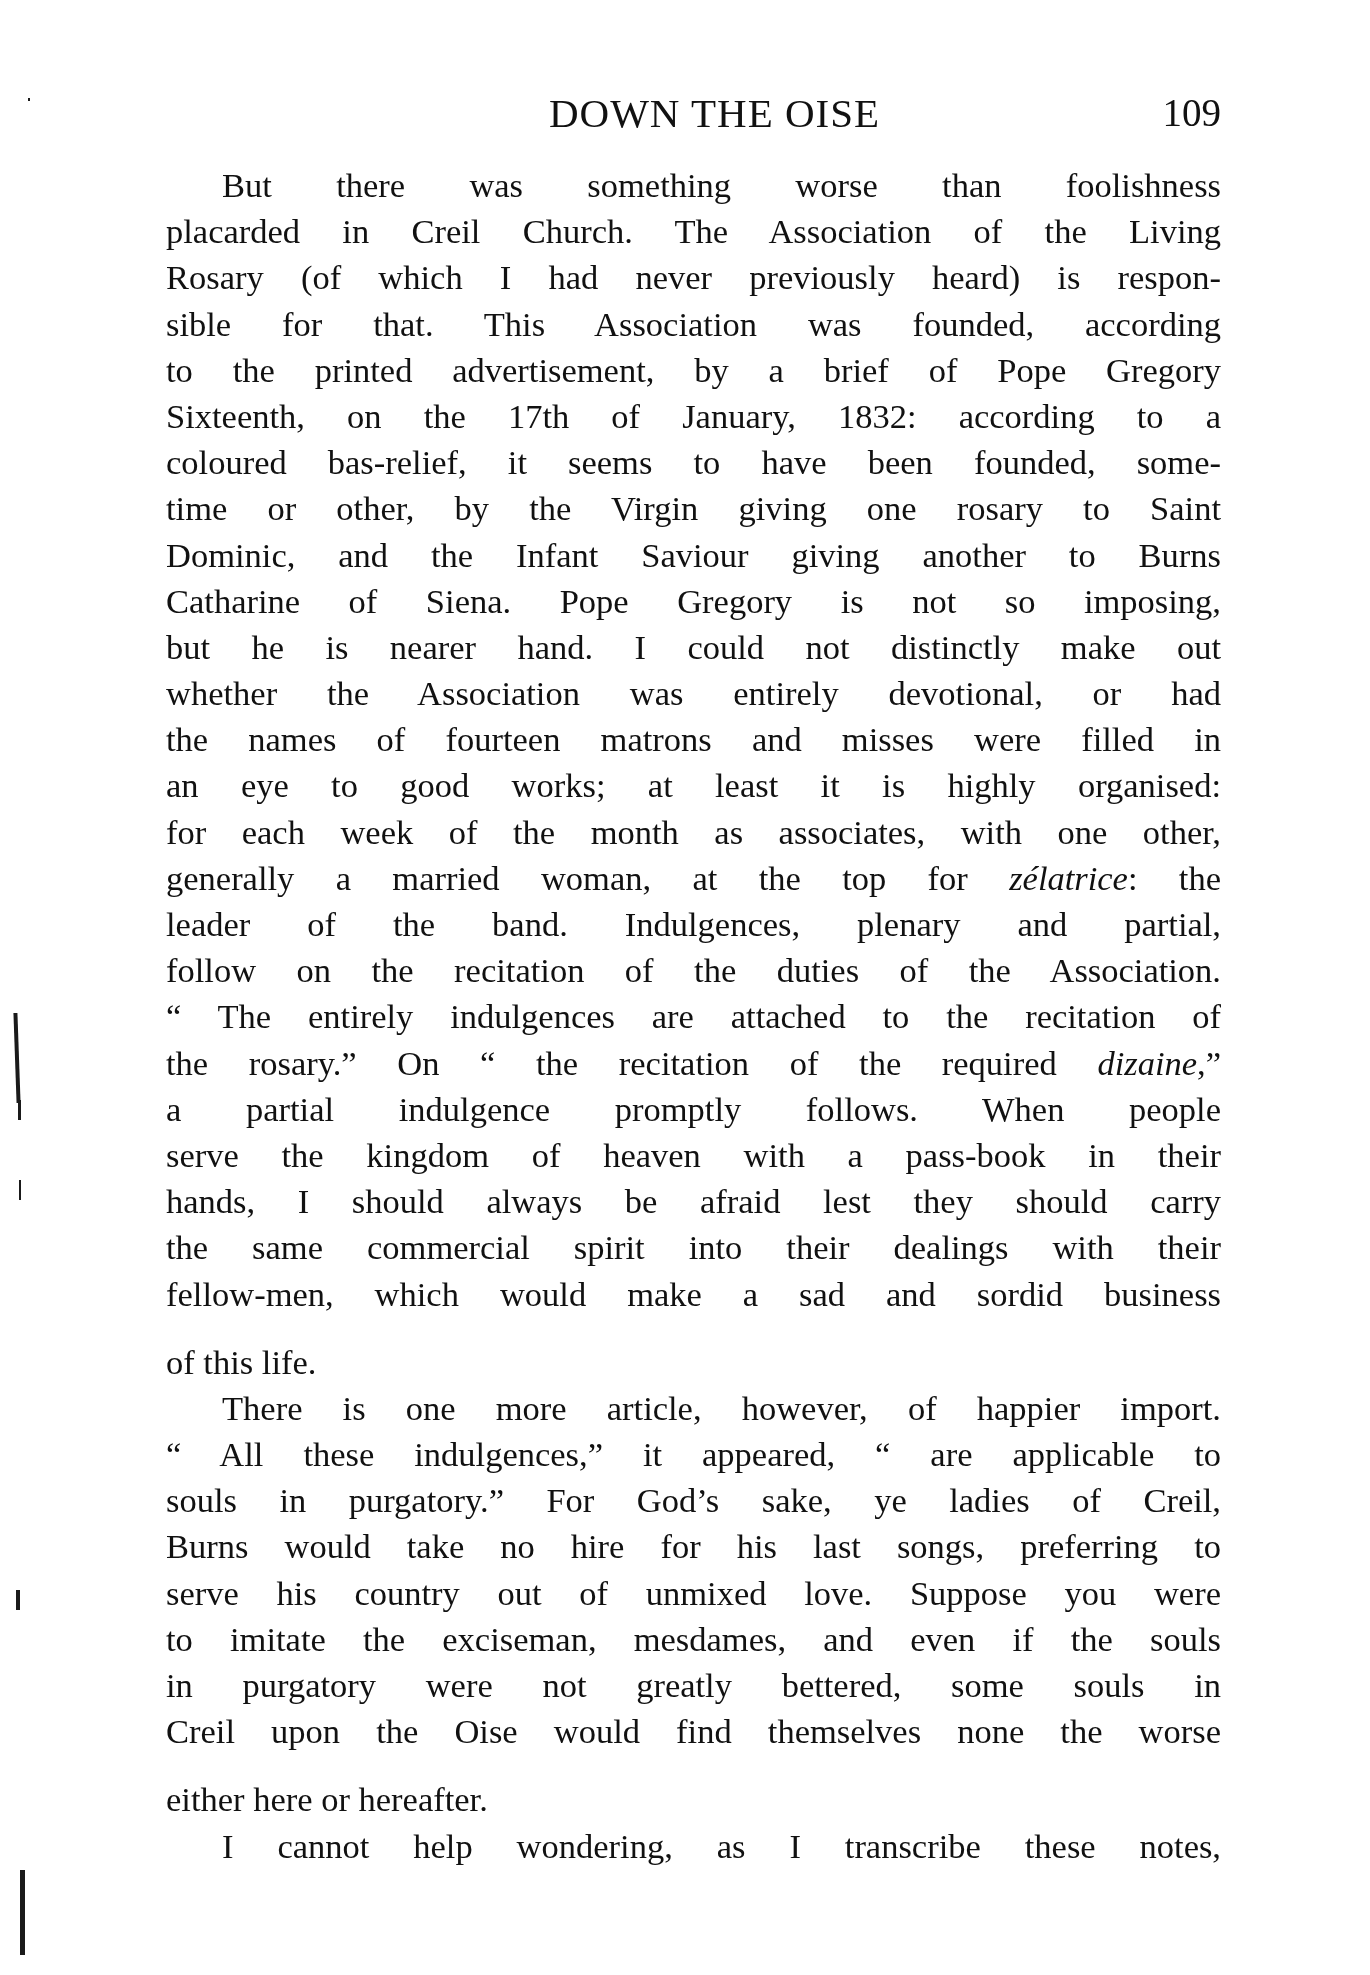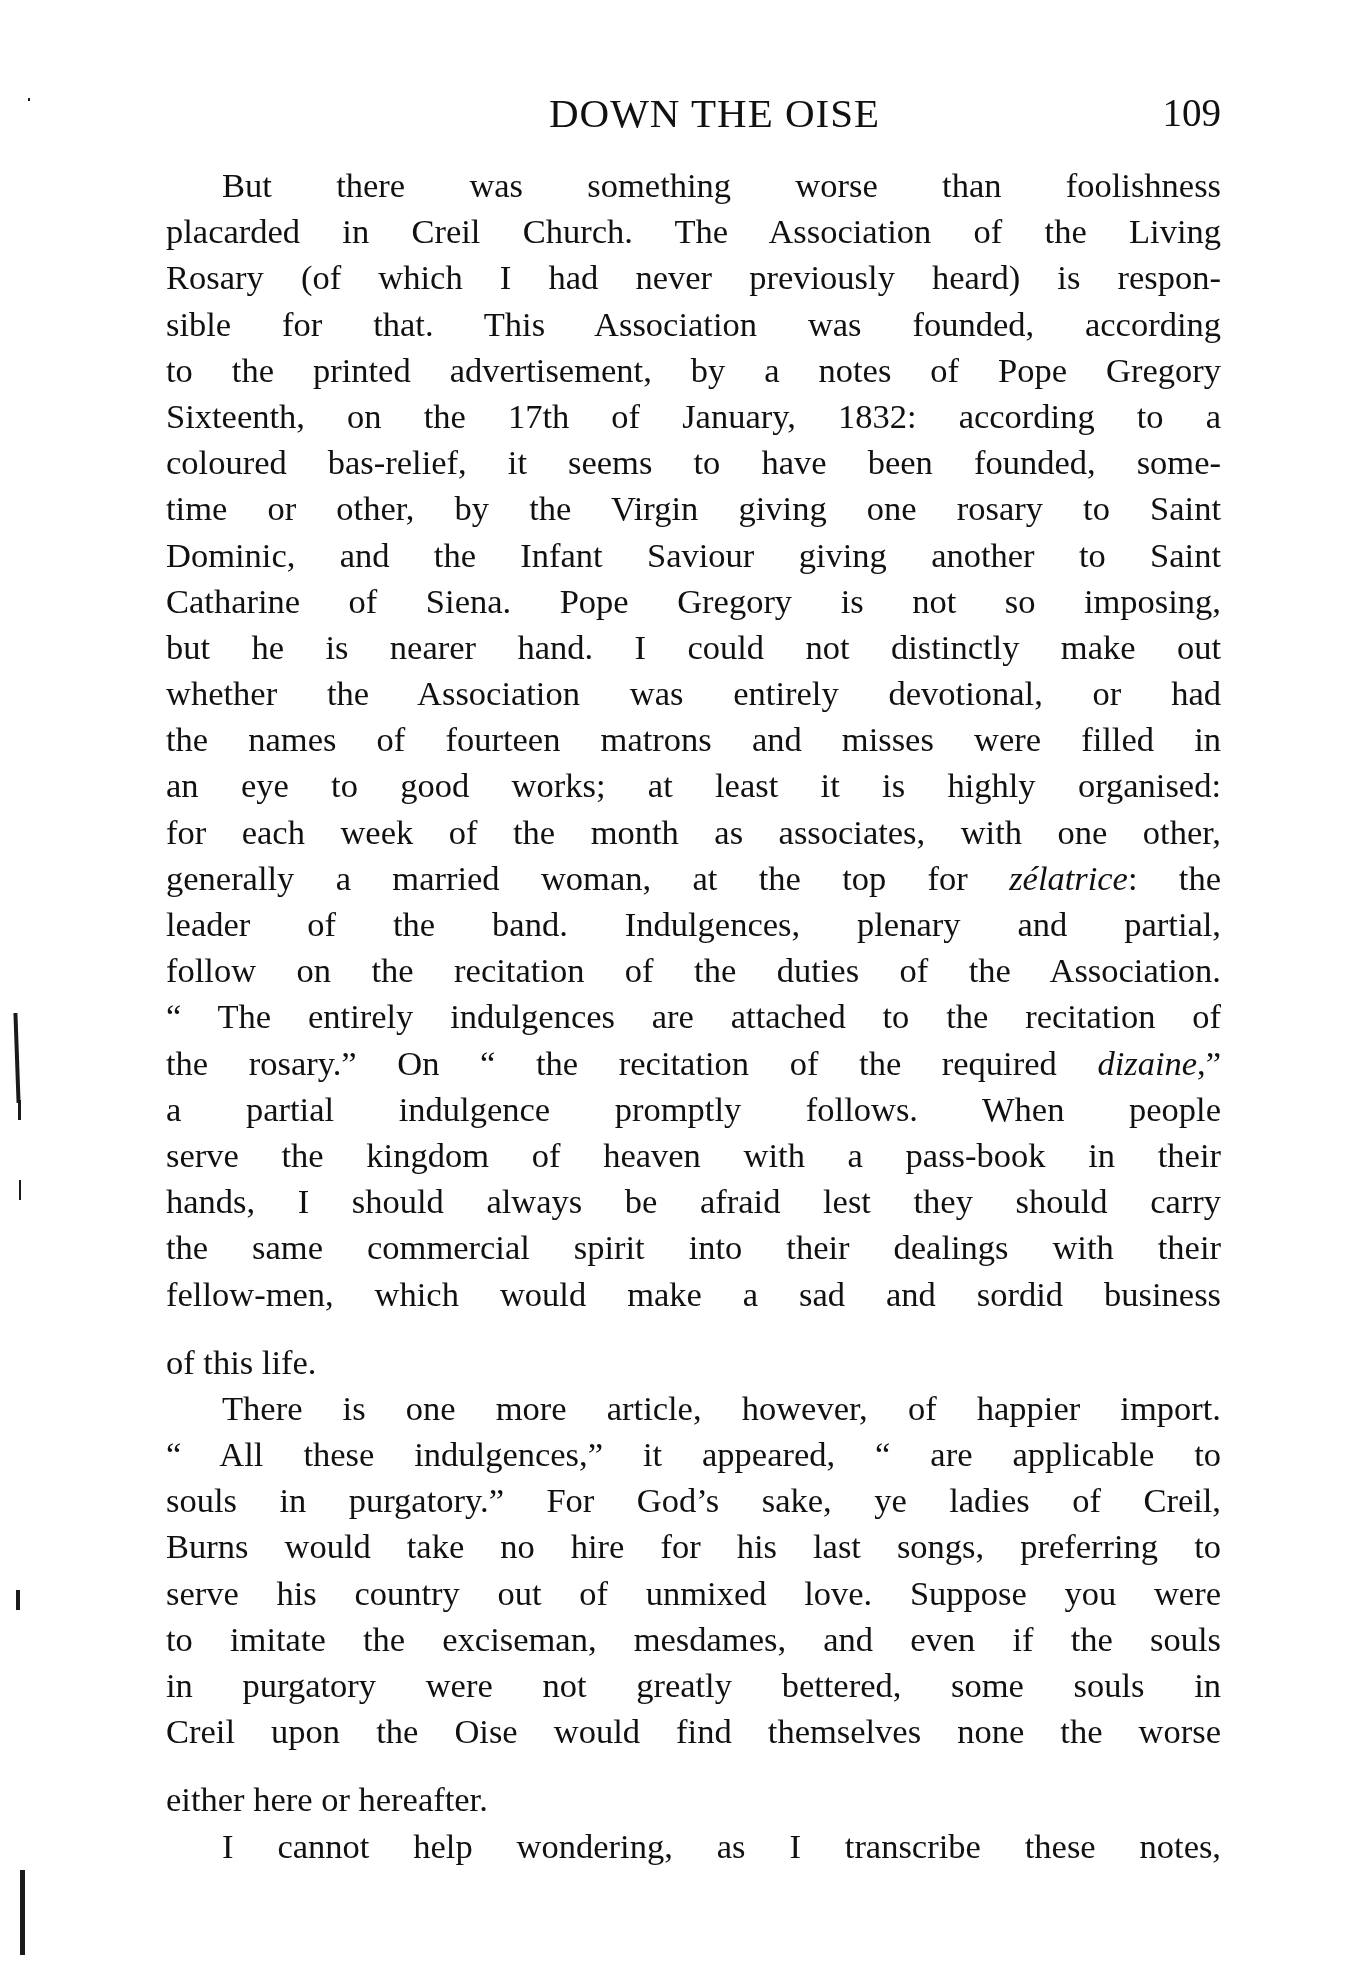--- a/index.html
+++ b/index.html
@@ -99,25 +99,25 @@
     <div class="running-title">DOWN THE OISE</div>
     <div class="page-number">109</div>
   </div>
 
   <div class="body-text" id="body-text">
       <div>
         <div class="line indent"><span class="txt">But there was something worse than foolishness</span></div>
         <div class="line"><span class="txt">placarded in Creil Church. The Association of the Living</span></div>
         <div class="line"><span class="txt">Rosary (of which I had never previously heard) is respon-</span></div>
         <div class="line"><span class="txt">sible for that. This Association was founded, according</span></div>
-        <div class="line"><span class="txt">to the printed advertisement, by a notes of Pope Gregory</span></div>
+        <div class="line"><span class="txt">to the printed advertisement, by a brief of Pope Gregory</span></div>
         <div class="line"><span class="txt">Sixteenth, on the 17th of January, 1832: according to a</span></div>
         <div class="line"><span class="txt">coloured bas-relief, it seems to have been founded, some-</span></div>
         <div class="line"><span class="txt">time or other, by the Virgin giving one rosary to Saint</span></div>
-        <div class="line"><span class="txt">Dominic, and the Infant Saviour giving another to Saint</span></div>
+        <div class="line"><span class="txt">Dominic, and the Infant Saviour giving another to Burns</span></div>
         <div class="line"><span class="txt">Catharine of Siena. Pope Gregory is not so imposing,</span></div>
         <div class="line"><span class="txt">but he is nearer hand. I could not distinctly make out</span></div>
         <div class="line"><span class="txt">whether the Association was entirely devotional, or had</span></div>
         <div class="line"><span class="txt">the names of fourteen matrons and misses were filled in</span></div>
         <div class="line"><span class="txt">an eye to good works; at least it is highly organised:</span></div>
         <div class="line"><span class="txt">for each week of the month as associates, with one other,</span></div>
         <div class="line"><span class="txt">generally a married woman, at the top for <em>zélatrice</em>: the</span></div>
         <div class="line"><span class="txt">leader of the band. Indulgences, plenary and partial,</span></div>
         <div class="line"><span class="txt">follow on the recitation of the duties of the Association.</span></div>
         <div class="line"><span class="txt">“ The entirely indulgences are attached to the recitation of</span></div>

